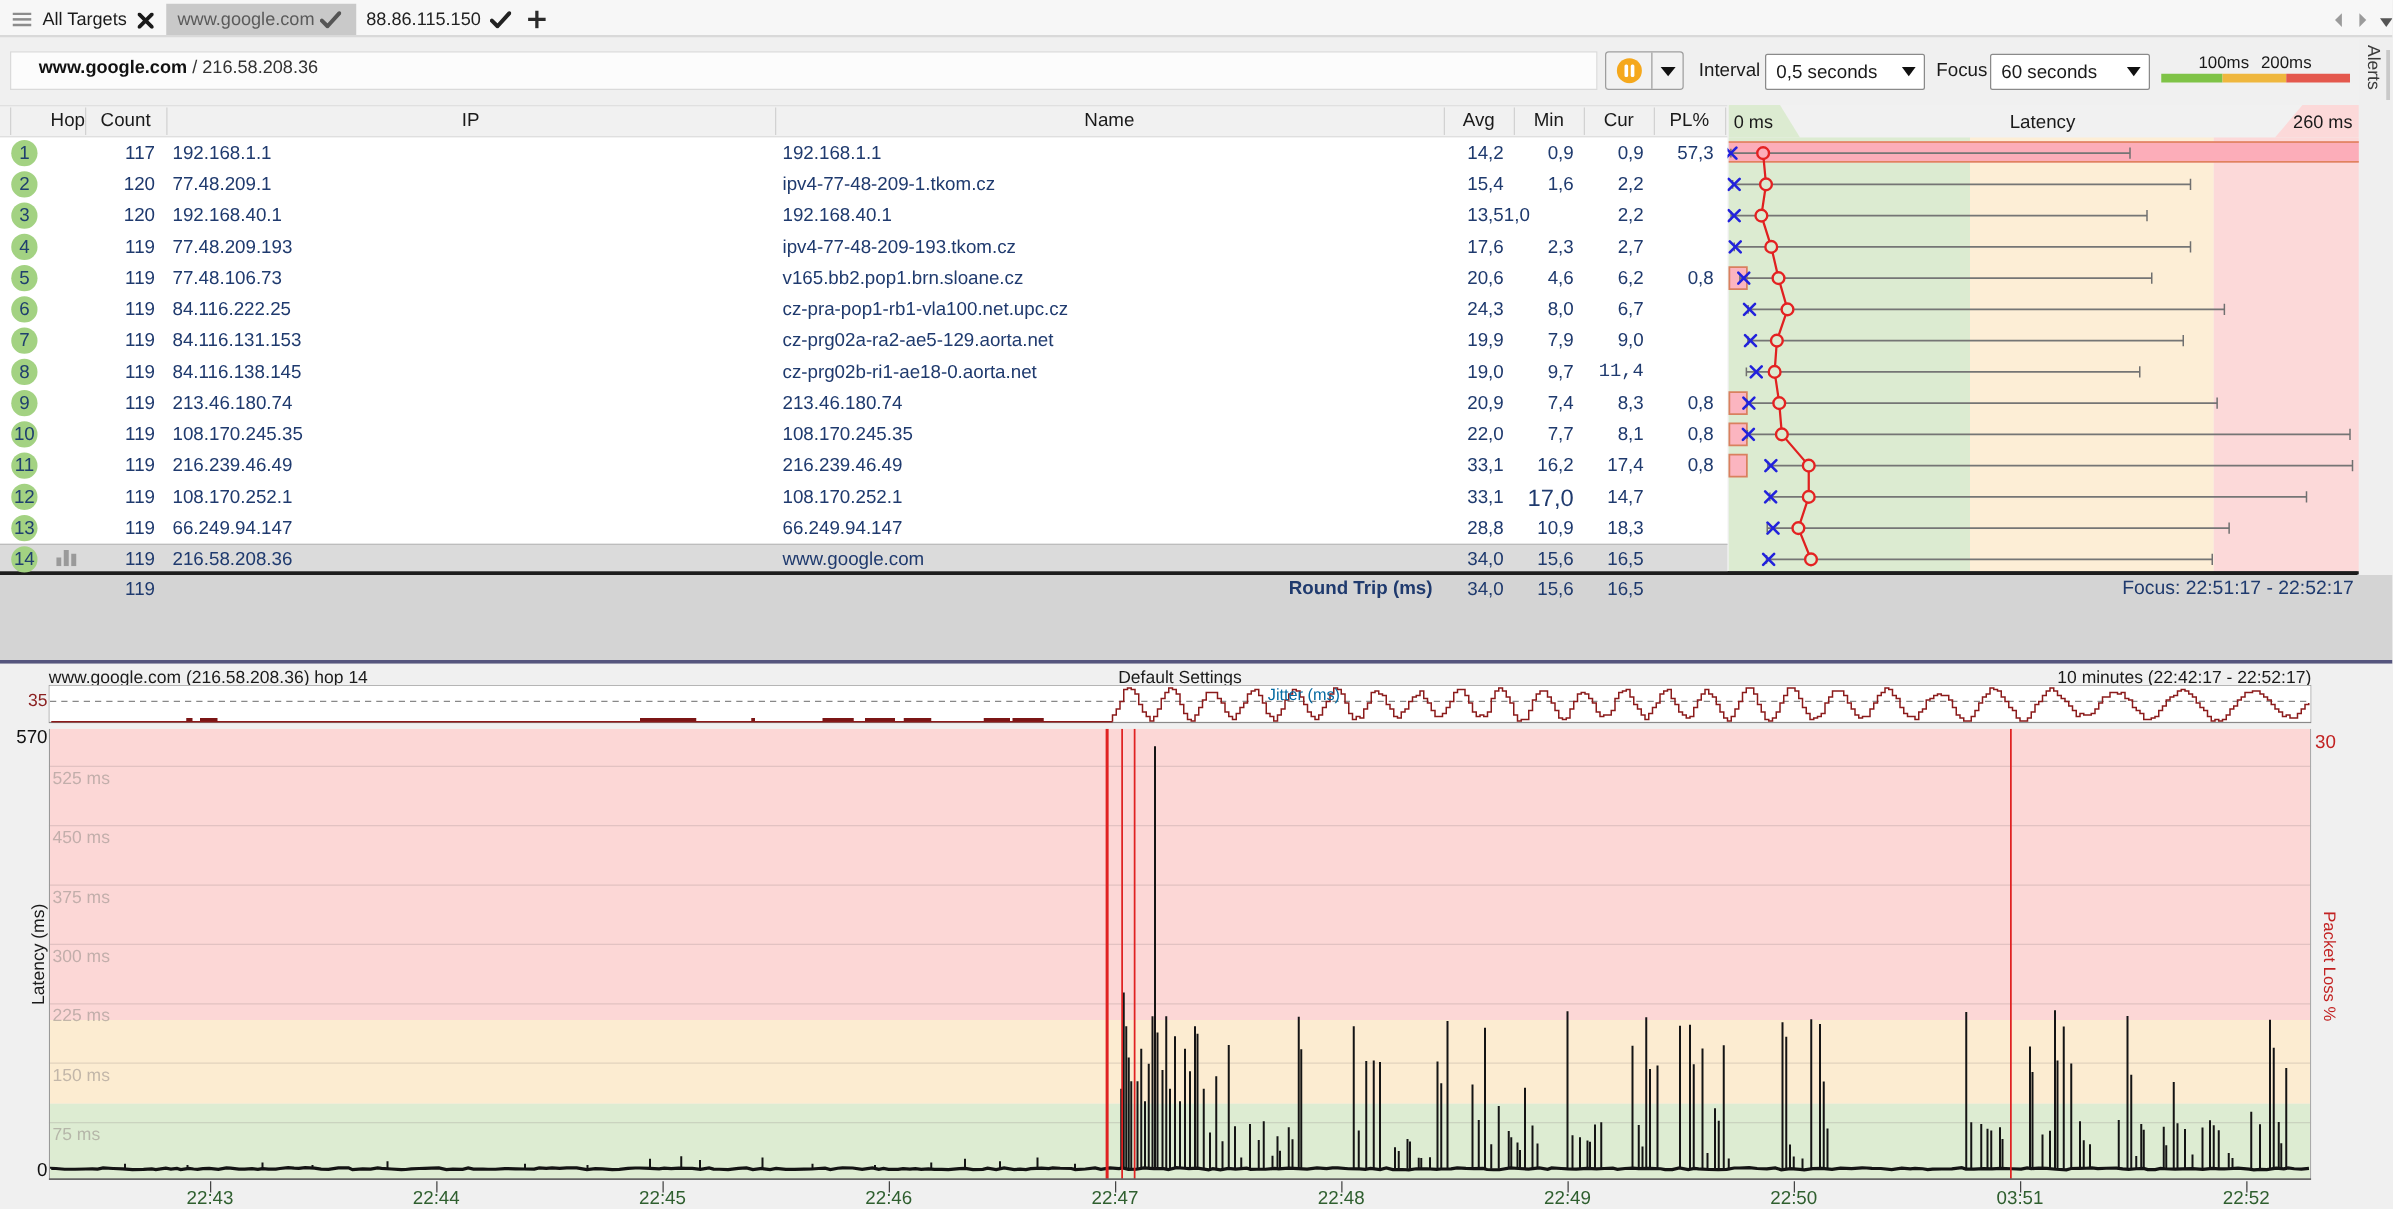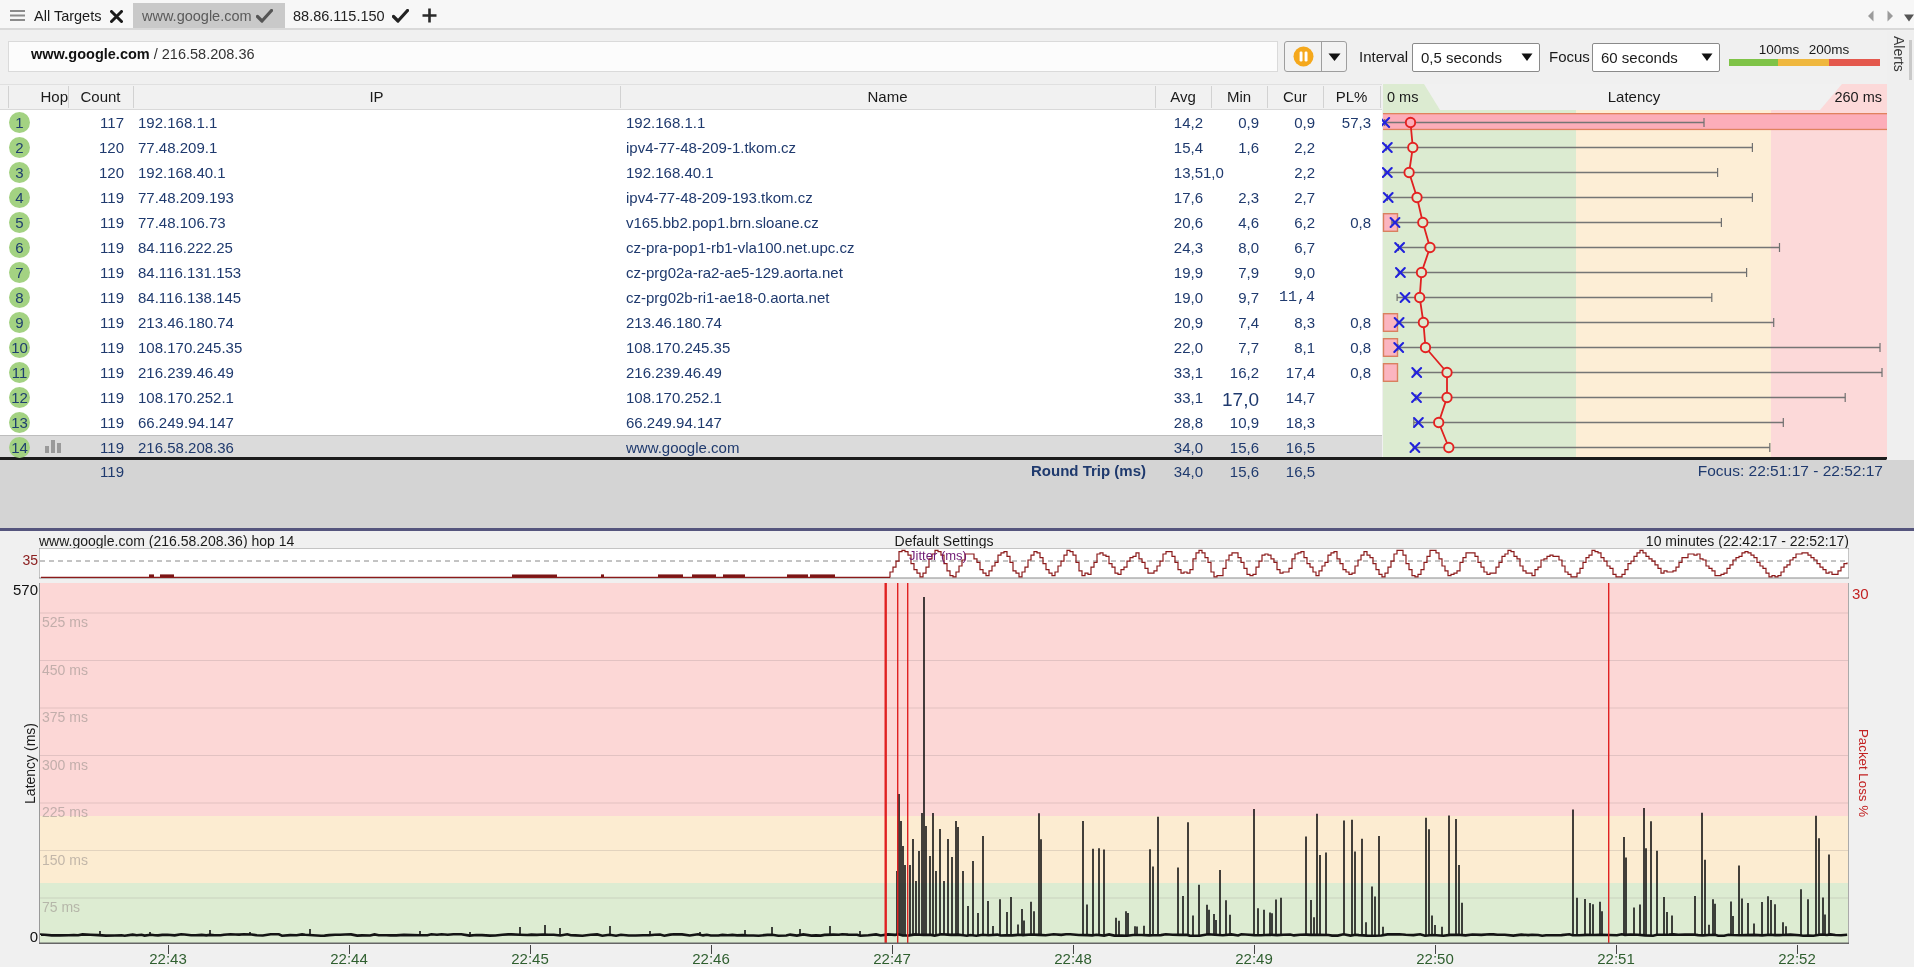--- a/index.html
+++ b/index.html
@@ -329,21 +329,21 @@
     <line x1="473" y1="27.7" x2="518" y2="27.7" stroke="#7b1515" stroke-width="2.6"></line>
     <line x1="562" y1="27.7" x2="565" y2="27.7" stroke="#7b1515" stroke-width="2.6"></line>
     <line x1="619" y1="27.7" x2="644" y2="27.7" stroke="#7b1515" stroke-width="2.6"></line>
     <line x1="653" y1="27.7" x2="677" y2="27.7" stroke="#7b1515" stroke-width="2.6"></line>
     <line x1="684" y1="27.7" x2="706" y2="27.7" stroke="#7b1515" stroke-width="2.6"></line>
     <line x1="748" y1="27.7" x2="769" y2="27.7" stroke="#7b1515" stroke-width="2.6"></line>
     <line x1="771" y1="27.7" x2="796" y2="27.7" stroke="#7b1515" stroke-width="2.6"></line>
     <path d="M851,29.4 H851.0 V24.0 H854.0 V19.2 H857.0 V13.2 H860.0 V3.6 H863.0 V2.4 H866.0 V3.6 H869.0 V7.2 H872.0 V15.6 H875.0 V21.6 H878.0 V25.2 H881.0 V28.8 H884.0 V25.2 H887.0 V19.2 H890.0 V10.8 H893.0 V6.0 H896.0 V2.4 H899.0 V3.6 H902.0 V7.2 H905.0 V15.6 H908.0 V22.8 H911.0 V27.6 H914.0 V28.8 H917.0 V24.0 H920.0 V18.0 H923.0 V12.0 H926.0 V6.0 H929.0 V6.0 H932.0 V6.0 H935.0 V10.8 H938.0 V14.4 H941.0 V21.6 H944.0 V25.2 H947.0 V27.6 H950.0 V22.8 H953.0 V18.0 H956.0 V14.4 H959.0 V7.2 H962.0 V4.8 H965.0 V3.6 H968.0 V8.4 H971.0 V14.4 H974.0 V22.8 H977.0 V25.2 H980.0 V28.8 H983.0 V24.0 H986.0 V19.2 H989.0 V12.0 H992.0 V7.2 H995.0 V3.6 H998.0 V4.8 H1001.0 V9.6 H1004.0 V15.6 H1007.0 V21.6 H1010.0 V25.2 H1013.0 V27.6 H1016.0 V24.0 H1019.0 V18.0 H1022.0 V13.2 H1025.0 V7.2 H1028.0 V2.4 H1031.0 V3.6 H1034.0 V7.2 H1037.0 V14.4 H1040.0 V22.8 H1043.0 V27.6 H1046.0 V25.2 H1049.0 V26.4 H1052.0 V19.2 H1055.0 V14.4 H1058.0 V6.0 H1061.0 V4.8 H1064.0 V7.2 H1067.0 V8.4 H1070.0 V15.6 H1073.0 V19.2 H1076.0 V25.2 H1079.0 V26.4 H1082.0 V21.6 H1085.0 V19.2 H1088.0 V13.2 H1091.0 V9.6 H1094.0 V8.4 H1097.0 V4.8 H1100.0 V10.8 H1103.0 V14.4 H1106.0 V20.4 H1109.0 V25.2 H1112.0 V25.2 H1115.0 V22.8 H1118.0 V18.0 H1121.0 V13.2 H1124.0 V6.0 H1127.0 V3.6 H1130.0 V3.6 H1133.0 V8.4 H1136.0 V14.4 H1139.0 V21.6 H1142.0 V25.2 H1145.0 V24.0 H1148.0 V25.2 H1151.0 V21.6 H1154.0 V10.8 H1157.0 V4.8 H1160.0 V2.4 H1163.0 V4.8 H1166.0 V9.6 H1169.0 V14.4 H1172.0 V24.0 H1175.0 V28.8 H1178.0 V27.6 H1181.0 V27.6 H1184.0 V20.4 H1187.0 V12.0 H1190.0 V7.2 H1193.0 V4.8 H1196.0 V4.8 H1199.0 V9.6 H1202.0 V14.4 H1205.0 V20.4 H1208.0 V26.4 H1211.0 V27.6 H1214.0 V26.4 H1217.0 V19.2 H1220.0 V13.2 H1223.0 V7.2 H1226.0 V6.0 H1229.0 V7.2 H1232.0 V10.8 H1235.0 V14.4 H1238.0 V21.6 H1241.0 V25.2 H1244.0 V24.0 H1247.0 V24.0 H1250.0 V20.4 H1253.0 V10.8 H1256.0 V6.0 H1259.0 V4.8 H1262.0 V3.6 H1265.0 V9.6 H1268.0 V15.6 H1271.0 V19.2 H1274.0 V24.0 H1277.0 V27.6 H1280.0 V22.8 H1283.0 V18.0 H1286.0 V14.4 H1289.0 V7.2 H1292.0 V4.8 H1295.0 V3.6 H1298.0 V10.8 H1301.0 V15.6 H1304.0 V21.6 H1307.0 V24.0 H1310.0 V26.4 H1313.0 V25.2 H1316.0 V18.0 H1319.0 V12.0 H1322.0 V7.2 H1325.0 V3.6 H1328.0 V7.2 H1331.0 V9.6 H1334.0 V15.6 H1337.0 V21.6 H1340.0 V26.4 H1343.0 V28.8 H1346.0 V25.2 H1349.0 V19.2 H1352.0 V13.2 H1355.0 V6.0 H1358.0 V2.4 H1361.0 V2.4 H1364.0 V7.2 H1367.0 V15.6 H1370.0 V21.6 H1373.0 V27.6 H1376.0 V28.8 H1379.0 V26.4 H1382.0 V21.6 H1385.0 V14.4 H1388.0 V8.4 H1391.0 V2.4 H1394.0 V2.4 H1397.0 V4.8 H1400.0 V10.8 H1403.0 V18.0 H1406.0 V22.8 H1409.0 V27.6 H1412.0 V26.4 H1415.0 V25.2 H1418.0 V22.8 H1421.0 V14.4 H1424.0 V9.6 H1427.0 V4.8 H1430.0 V4.8 H1433.0 V4.8 H1436.0 V8.4 H1439.0 V14.4 H1442.0 V19.2 H1445.0 V24.0 H1448.0 V26.4 H1451.0 V25.2 H1454.0 V25.2 H1457.0 V19.2 H1460.0 V14.4 H1463.0 V8.4 H1466.0 V6.0 H1469.0 V2.4 H1472.0 V3.6 H1475.0 V8.4 H1478.0 V10.8 H1481.0 V18.0 H1484.0 V22.8 H1487.0 V25.2 H1490.0 V25.2 H1493.0 V27.6 H1496.0 V21.6 H1499.0 V19.2 H1502.0 V12.0 H1505.0 V10.8 H1508.0 V8.4 H1511.0 V7.2 H1514.0 V8.4 H1517.0 V8.4 H1520.0 V12.0 H1523.0 V18.0 H1526.0 V24.0 H1529.0 V26.4 H1532.0 V28.8 H1535.0 V28.8 H1538.0 V25.2 H1541.0 V20.4 H1544.0 V14.4 H1547.0 V9.6 H1550.0 V7.2 H1553.0 V2.4 H1556.0 V3.6 H1559.0 V4.8 H1562.0 V9.6 H1565.0 V13.2 H1568.0 V18.0 H1571.0 V20.4 H1574.0 V26.4 H1577.0 V28.8 H1580.0 V28.8 H1583.0 V26.4 H1586.0 V21.6 H1589.0 V15.6 H1592.0 V13.2 H1595.0 V8.4 H1598.0 V4.8 H1601.0 V2.4 H1604.0 V4.8 H1607.0 V8.4 H1610.0 V10.8 H1613.0 V13.2 H1616.0 V16.8 H1619.0 V20.4 H1622.0 V25.2 H1625.0 V22.8 H1628.0 V24.0 H1631.0 V24.0 H1634.0 V22.8 H1637.0 V19.2 H1640.0 V14.4 H1643.0 V9.6 H1646.0 V9.6 H1649.0 V6.0 H1652.0 V6.0 H1655.0 V7.2 H1658.0 V6.0 H1661.0 V10.8 H1664.0 V12.0 H1667.0 V18.0 H1670.0 V20.4 H1673.0 V22.8 H1676.0 V27.6 H1679.0 V27.6 H1682.0 V26.4 H1685.0 V25.2 H1688.0 V20.4 H1691.0 V16.8 H1694.0 V12.0 H1697.0 V9.6 H1700.0 V8.4 H1703.0 V4.8 H1706.0 V3.6 H1709.0 V4.8 H1712.0 V7.2 H1715.0 V9.6 H1718.0 V14.4 H1721.0 V18.0 H1724.0 V20.4 H1727.0 V25.2 H1730.0 V28.8 H1733.0 V27.6 H1736.0 V28.8 H1739.0 V27.6 H1742.0 V24.0 H1745.0 V19.2 H1748.0 V16.8 H1751.0 V12.0 H1754.0 V9.6 H1757.0 V6.0 H1760.0 V6.0 H1763.0 V4.8 H1766.0 V4.8 H1769.0 V7.2 H1772.0 V9.6 H1775.0 V12.0 H1778.0 V15.6 H1781.0 V19.2 H1784.0 V21.6 H1787.0 V25.2 H1790.0 V24.0 H1793.0 V26.4 H1796.0 V26.4 H1799.0 V22.8 H1802.0 V19.2 H1805.0 V15.6 H1808.0 V14.4" fill="none" stroke="#8b1a1a" stroke-width="1.2"></path>
   </svg>
 <div class="abs" style="left:14px;top:552px;width:24px;font-size:14px;color:#8b2020;text-align:right;">35</div>
-<div class="abs" style="left:848px;top:548px;width:180px;font-size:13px;color:#701a75;text-align:center;">Jitter (ms)</div>
+<div class="abs" style="left:892px;top:548px;width:180px;font-size:13px;color:#0369a1;text-align:right;">Jitter (ms)</div>
 <svg class="abs" style="left:39px;top:583px" width="1810" height="362" viewBox="0 0 1810 362">
     <rect x="0" y="0" width="1810" height="233" fill="#fcd7d6"></rect>
     <rect x="0" y="233" width="1810" height="67" fill="#fcecd1"></rect>
     <rect x="0" y="300" width="1810" height="61" fill="#ddecd2"></rect>
     <line x1="0" y1="30" x2="1810" y2="30" stroke="#8a7a7a" stroke-opacity="0.22" stroke-width="1"></line>
     <line x1="0" y1="77.5" x2="1810" y2="77.5" stroke="#8a7a7a" stroke-opacity="0.22" stroke-width="1"></line>
     <line x1="0" y1="125" x2="1810" y2="125" stroke="#8a7a7a" stroke-opacity="0.22" stroke-width="1"></line>
     <line x1="0" y1="172.5" x2="1810" y2="172.5" stroke="#8a7a7a" stroke-opacity="0.22" stroke-width="1"></line>
     <line x1="0" y1="220" x2="1810" y2="220" stroke="#8a7a7a" stroke-opacity="0.22" stroke-width="1"></line>
     <line x1="0" y1="267.5" x2="1810" y2="267.5" stroke="#8a7a7a" stroke-opacity="0.22" stroke-width="1"></line>
@@ -380,14 +380,14 @@
 <div class="abs" style="left:681.0px;top:950px;width:60px;font-size:15px;color:#2f5f2f;text-align:center;">22:46</div>
 <div class="abs" style="left:891.5px;top:945px;width:1.5px;height:9px;background:#444;"></div>
 <div class="abs" style="left:862.0px;top:950px;width:60px;font-size:15px;color:#2f5f2f;text-align:center;">22:47</div>
 <div class="abs" style="left:1072.5px;top:945px;width:1.5px;height:9px;background:#444;"></div>
 <div class="abs" style="left:1043.0px;top:950px;width:60px;font-size:15px;color:#2f5f2f;text-align:center;">22:48</div>
 <div class="abs" style="left:1253.5px;top:945px;width:1.5px;height:9px;background:#444;"></div>
 <div class="abs" style="left:1224.0px;top:950px;width:60px;font-size:15px;color:#2f5f2f;text-align:center;">22:49</div>
 <div class="abs" style="left:1434.5px;top:945px;width:1.5px;height:9px;background:#444;"></div>
 <div class="abs" style="left:1405.0px;top:950px;width:60px;font-size:15px;color:#2f5f2f;text-align:center;">22:50</div>
 <div class="abs" style="left:1615.5px;top:945px;width:1.5px;height:9px;background:#444;"></div>
-<div class="abs" style="left:1586.0px;top:950px;width:60px;font-size:15px;color:#2f5f2f;text-align:center;">22:51</div>
+<div class="abs" style="left:1586.0px;top:950px;width:60px;font-size:15px;color:#2f5f2f;text-align:center;">03:51</div>
 <div class="abs" style="left:1796.5px;top:945px;width:1.5px;height:9px;background:#444;"></div>
 <div class="abs" style="left:1767.0px;top:950px;width:60px;font-size:15px;color:#2f5f2f;text-align:center;">22:52</div>
 </body></html>

